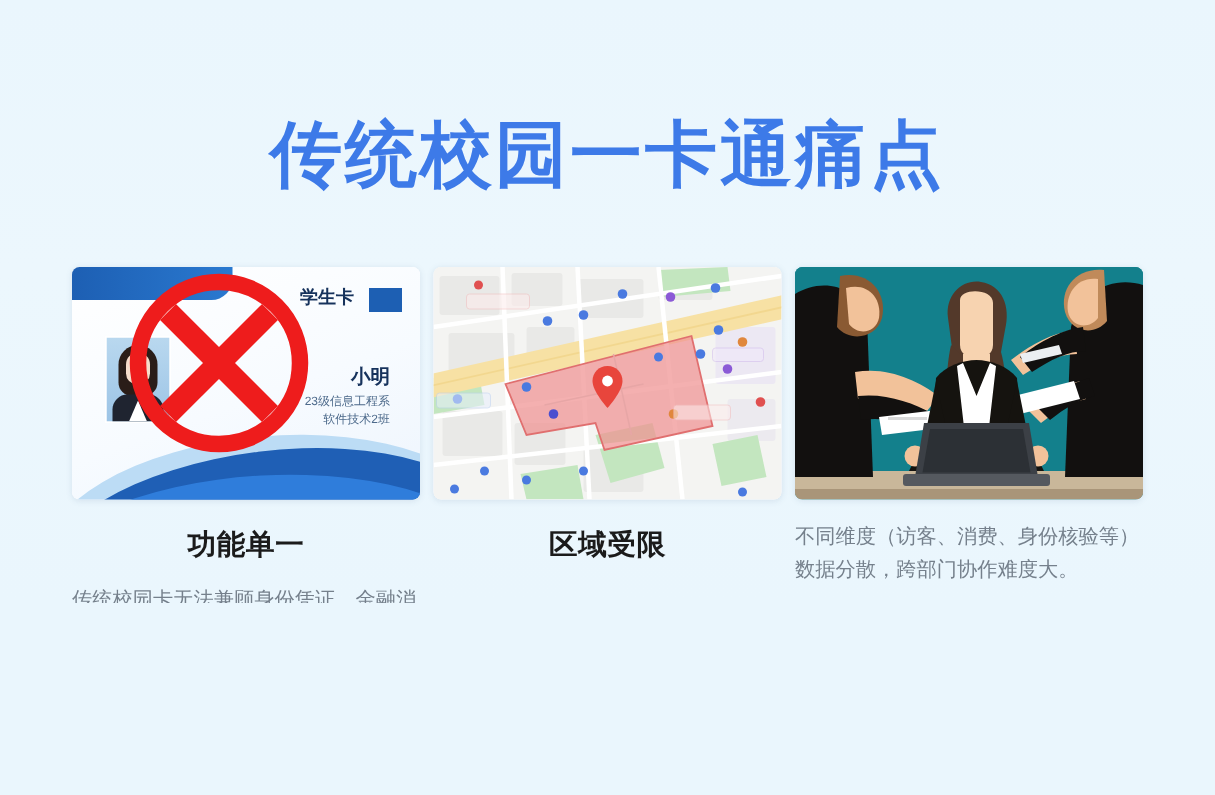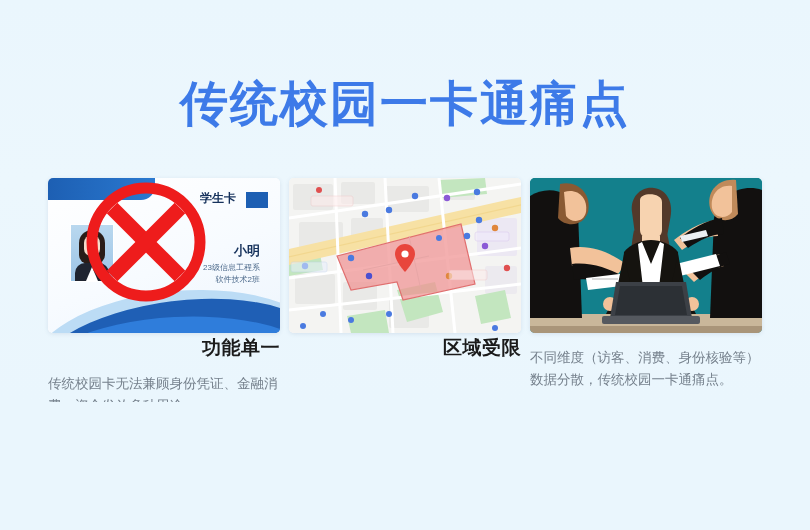--- a/index.html
+++ b/index.html
@@ -181,22 +181,22 @@
 
   
   .office {
     position: absolute;
     inset: 0;
     background: #13808c;
   }
 
   
   .cap-h {
-    margin-top: 4px;
-    text-align: right;
+    margin-top: 20px;
+    text-align: center;
     font-size: 19px;
     line-height: 22px;
     font-weight: bold;
     color: #1b1b1b;
     letter-spacing: 0.5px;
   }
   .cap-b {
     margin-top: 14px;
     text-align: left;
     font-size: 13.5px;
@@ -382,17 +382,17 @@
           </g>
 
           <g>
             <path d="M86 104 L156 104 L162 140 L80 140 Z" fill="#3c4046"></path>
             <path d="M90 108 L152 108 L157 137 L85 137 Z" fill="#2c3035"></path>
             <rect x="72" y="138" width="98" height="8" rx="2" fill="#55595f"></rect>
           </g>
         </svg>
       </div>
 
-      <div class="cap-b">不同维度（访客、消费、身份核验等）数据分散，传统校园一卡通痛点。</div>
+      <div class="cap-b">不同维度（访客、消费、身份核验等）数据分散，跨部门协作难度大。</div>
     </div>
 
   </div>
 </div>
 
 </body></html>

